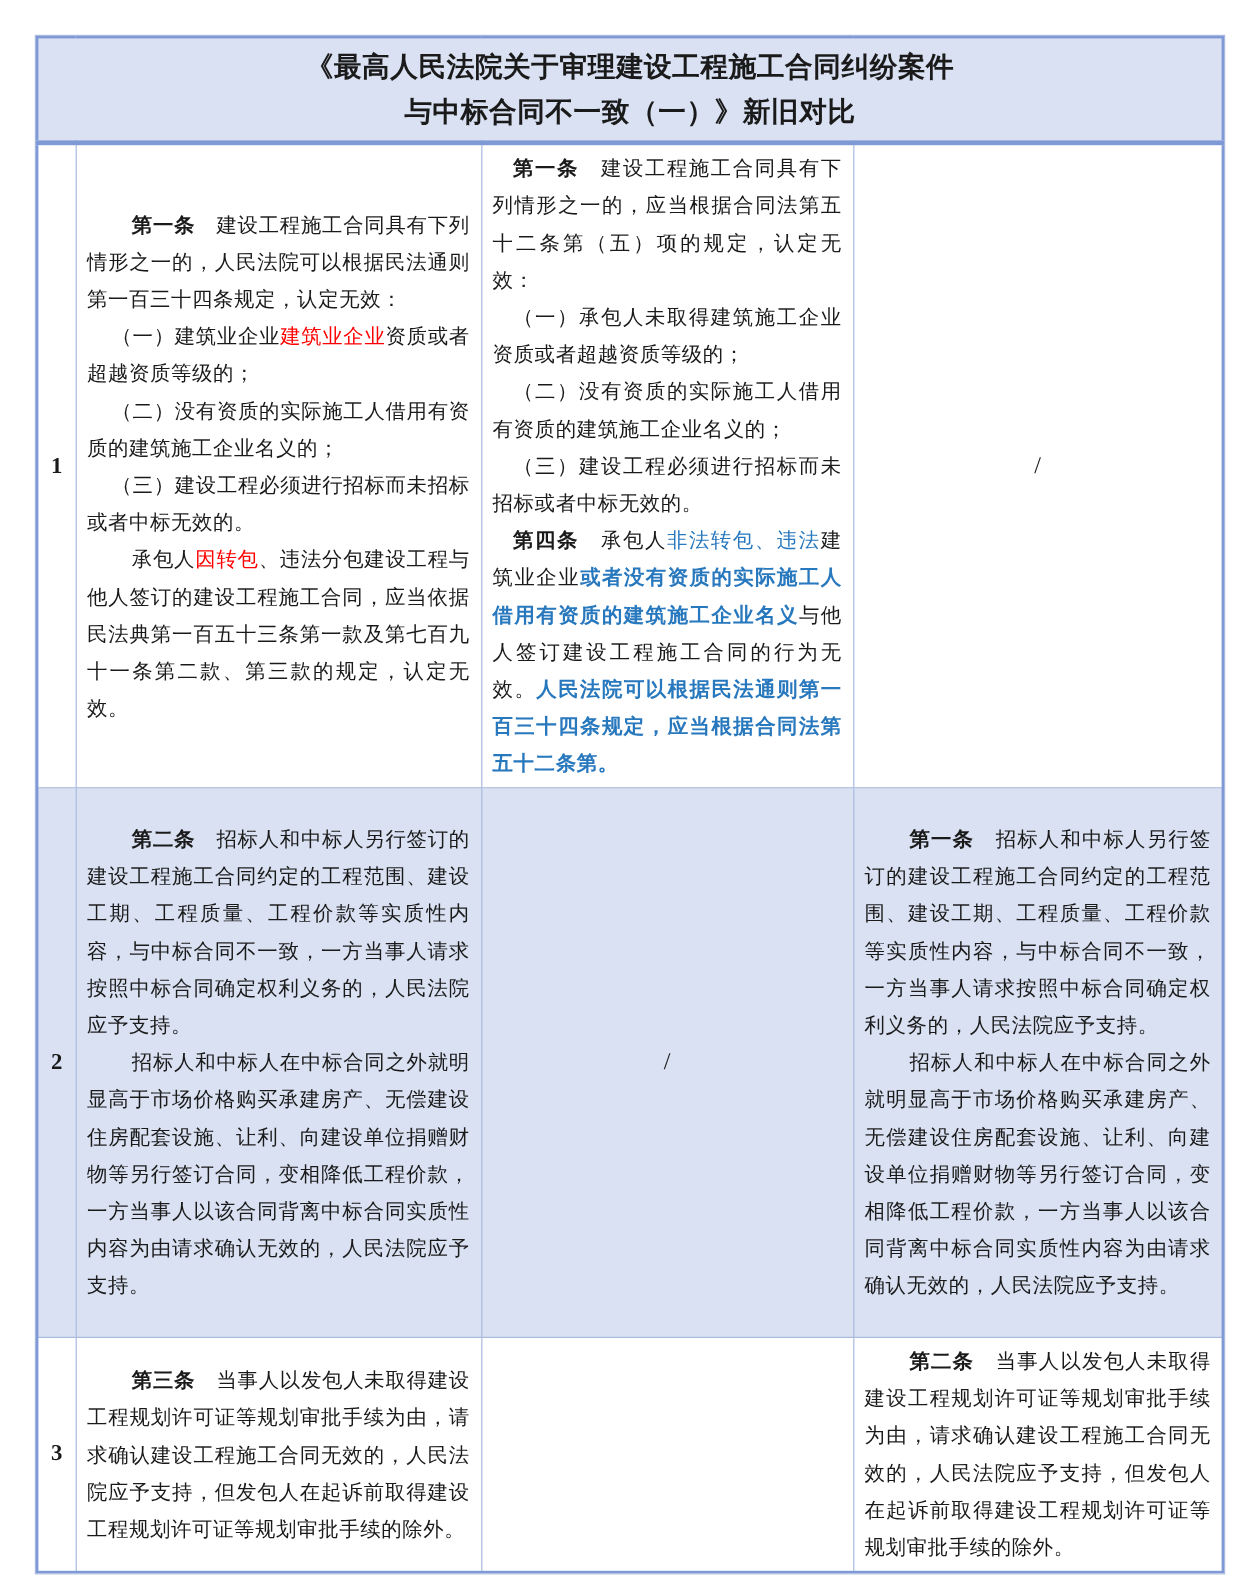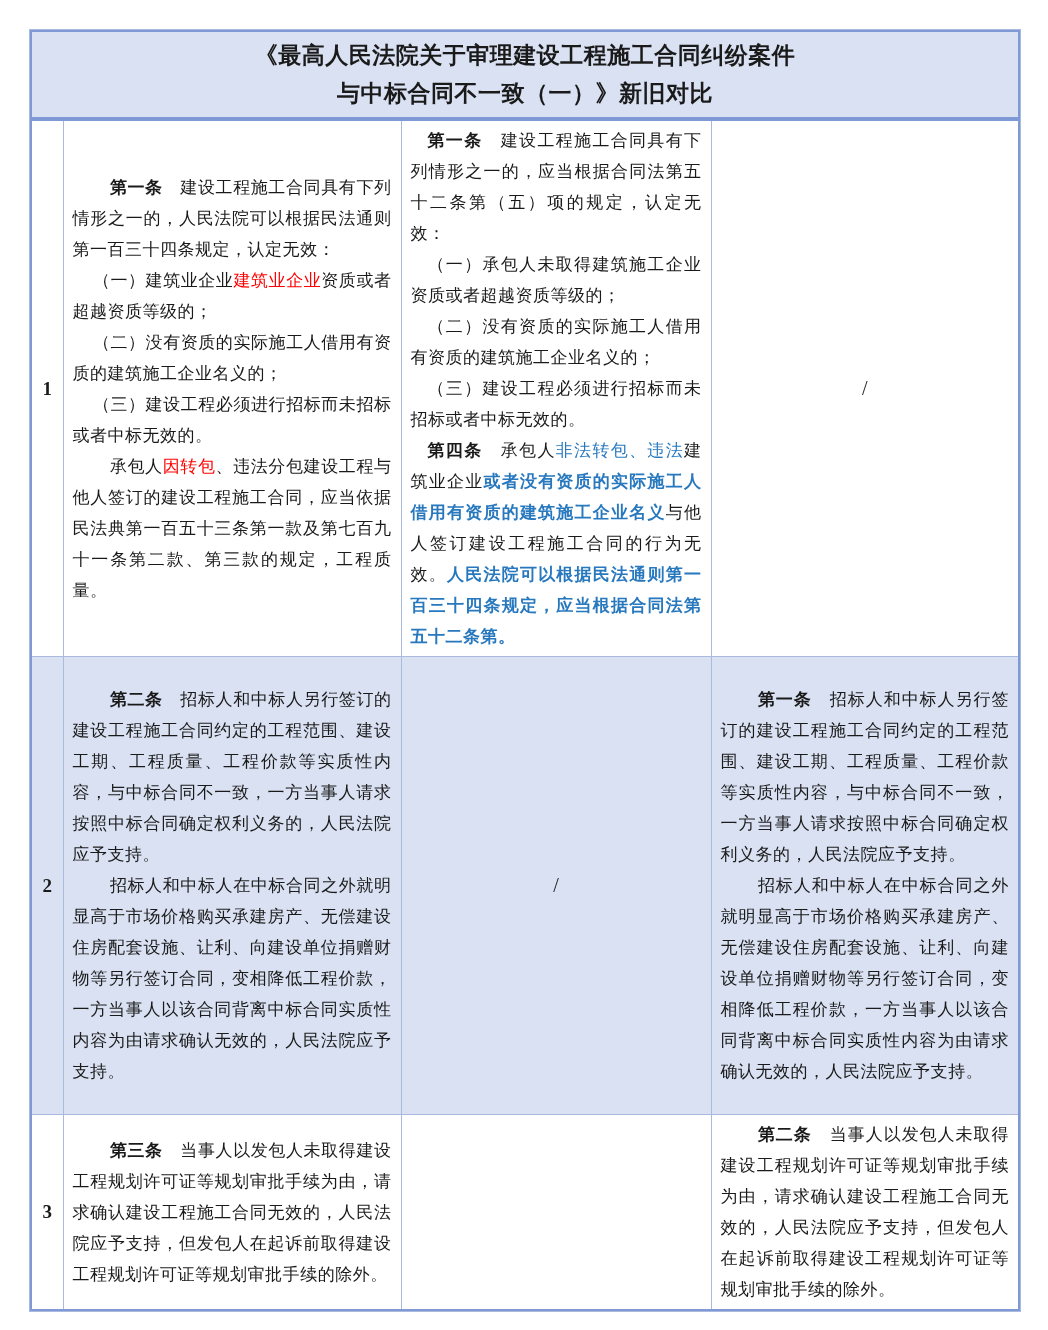--- a/index.html
+++ b/index.html
@@ -109,21 +109,21 @@
       </tr>
     </thead>
     <tbody id="rows-body">
         <tr class="r1">
           <td class="idx-cell">1</td>
           <td class="cell col-new">
             <p class="para"><span class="seg-bold">第一条　</span><span>建设工程施工合同具有下列情形之一的，人民法院可以根据民法通则第一百三十四条规定，认定无效：</span></p>
             <p class="item"><span>（一）建筑业企业</span><span class="seg-red">建筑业企业</span><span>资质或者超越资质等级的；</span></p>
             <p class="item"><span>（二）没有资质的实际施工人借用有资质的建筑施工企业名义的；</span></p>
             <p class="item"><span>（三）建设工程必须进行招标而未招标或者中标无效的。</span></p>
-            <p class="para"><span>承包人</span><span class="seg-red">因转包</span><span>、违法分包建设工程与他人签订的建设工程施工合同，应当依据民法典第一百五十三条第一款及第七百九十一条第二款、第三款的规定，工程质量。</span></p>
+            <p class="para"><span>承包人</span><span class="seg-red">因转包</span><span>、违法分包建设工程与他人签订的建设工程施工合同，应当依据民法典第一百五十三条第一款及第七百九十一条第二款、第三款的规定，认定无效。</span></p>
           </td>
           <td class="cell col-old1">
             <p class="para"><span class="seg-bold">第一条　</span><span>建设工程施工合同具有下列情形之一的，应当根据合同法第五十二条第（五）项的规定，认定无效：</span></p>
             <p class="item"><span>（一）承包人未取得建筑施工企业资质或者超越资质等级的；</span></p>
             <p class="item"><span>（二）没有资质的实际施工人借用有资质的建筑施工企业名义的；</span></p>
             <p class="item"><span>（三）建设工程必须进行招标而未招标或者中标无效的。</span></p>
             <p class="para"><span class="seg-bold">第四条　</span><span>承包人</span><span class="seg-blue">非法转包、违法</span><span>建筑业企业</span><span class="seg-blue-bold">或者没有资质的实际施工人借用有资质的建筑施工企业名义</span><span>与他人签订建设工程施工合同的行为无效。</span><span class="seg-blue-bold">人民法院可以根据民法通则第一百三十四条规定，应当根据合同法第五十二条第。</span></p>
           </td>
           <td class="cell col-old2 slash"><span>/</span></td>
         </tr>

